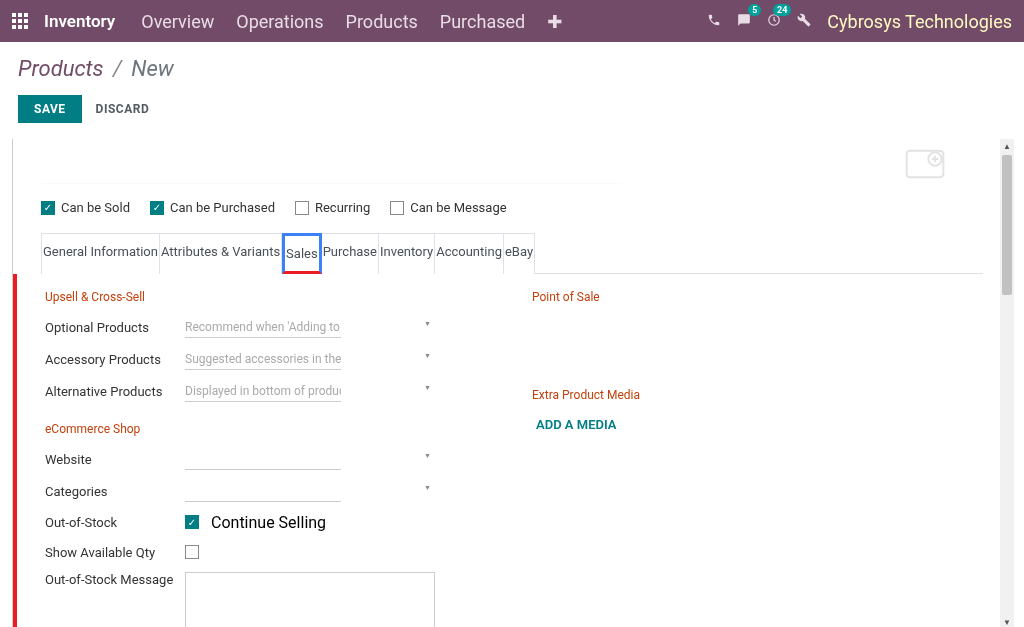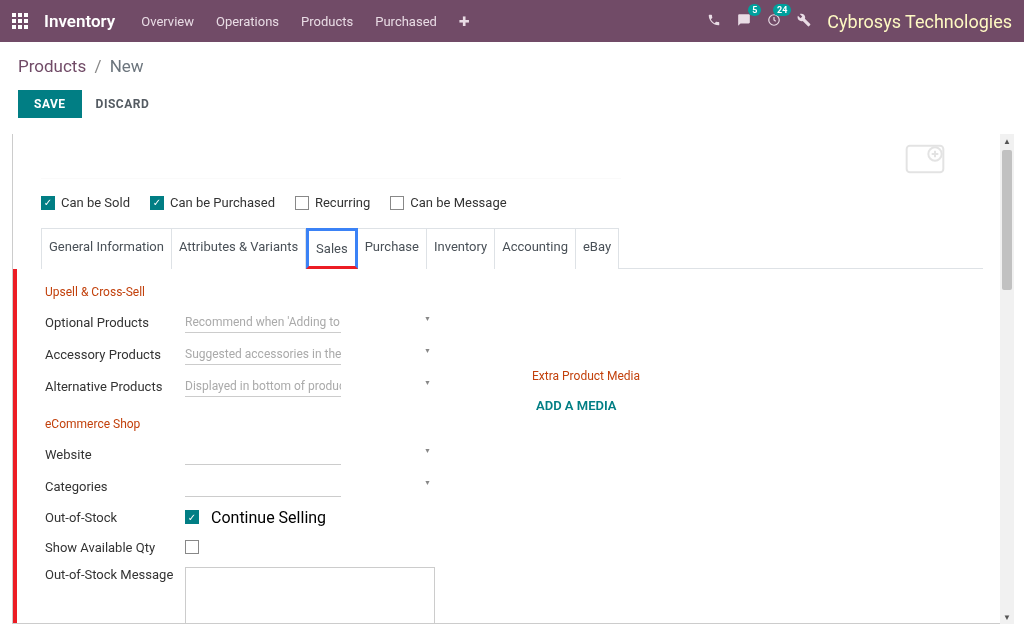--- a/index.html
+++ b/index.html
@@ -5,31 +5,31 @@
 * { margin: 0; padding: 0; box-sizing: border-box; font-family: -apple-system, BlinkMacSystemFont, "Segoe UI", Roboto, sans-serif; }
 body { background: #fff; width: 1024px; height: 627px; overflow: hidden; position: relative; }
 
 
 .navbar { background: #714b67; height: 42px; display: flex; align-items: center; padding: 0 12px; color: #fff; }
 .navbar-left { display: flex; align-items: center; gap: 16px; }
 .apps-icon { display: grid; grid-template-columns: repeat(3, 4px); grid-template-rows: repeat(3, 4px); gap: 2px; cursor: pointer; }
 .apps-icon span { background: #fff; width: 4px; height: 4px; }
 .brand { font-size: 17px; font-weight: 600; }
 .nav-items { display: flex; gap: 22px; margin-left: 10px; }
-.nav-item { font-size: 13px; color: #e9dce5; cursor: pointer; }
+.nav-item { font-size: 18px; color: #e9dce5; cursor: pointer; }
 .navbar-right { margin-left: auto; display: flex; align-items: center; gap: 16px; }
 .icon-btn { cursor: pointer; position: relative; }
 .badge { position: absolute; top: -8px; right: -10px; background: #00a09d; color: #fff; font-size: 9px; font-weight: 700; padding: 1px 4px; border-radius: 8px; min-width: 12px; text-align: center; }
 .company-name { font-size: 18px; color: #fef9c3; cursor: pointer; }
 .avatar { width: 22px; height: 22px; border-radius: 50%; background: linear-gradient(135deg, #d4a574, #8b6f47); }
 .user-area { display: flex; align-items: center; gap: 8px; cursor: pointer; }
 
 
 .control-panel { padding: 14px 18px 10px; }
-.breadcrumb { font-size: 17px; color: #212529; }
+.breadcrumb { font-size: 22px; color: #212529; font-style: italic; }
 .breadcrumb .link { color: #714b67; cursor: pointer; }
 .breadcrumb .sep { color: #888; margin: 0 4px; }
 .breadcrumb .current { color: #6c757d; }
 .btn-row { margin-top: 14px; display: flex; gap: 14px; align-items: center; }
 .btn-save { background: #017e84; color: #fff; border: none; padding: 7px 16px; font-size: 12px; font-weight: 700; letter-spacing: 0.5px; cursor: pointer; }
 .btn-discard { background: none; border: none; color: #545b62; font-size: 12px; font-weight: 700; letter-spacing: 0.5px; cursor: pointer; }
 
 
 .sheet-container { position: relative; margin: 6px 12px 0; height: 490px; }
 .sheet { background: #fff; border: 1px solid #ccc; border-top: none; padding: 10px 28px 20px; height: 100%; overflow: hidden; }
@@ -40,21 +40,21 @@
 .product-header { display: flex; justify-content: space-between; align-items: flex-start; }
 .title-input { width: 580px; border: none; border-bottom: 1px solid #bbb; font-size: 26px; color: #9a6d8f; padding: 2px 0; opacity: 0.06; }
 .image-box { width: 76px; height: 30px; display: flex; align-items: center; justify-content: center; margin-right: 20px; opacity: 0.4; }
 
 .checks-row { display: flex; gap: 20px; margin-top: 16px; }
 .check-item { display: flex; align-items: center; gap: 6px; font-size: 13px; color: #333; cursor: pointer; }
 .cbox { width: 14px; height: 14px; border: 1px solid #888; display: flex; align-items: center; justify-content: center; font-size: 10px; color: #fff; }
 .cbox.checked { background: #017e84; border-color: #017e84; }
 
 .tabs { display: flex; border-bottom: 1px solid #dee2e6; margin-top: 18px; }
-.tab { padding: 10px 7px; font-size: 13px; color: #495057; border: 1px solid #dee2e6; border-bottom: none; background: #fff; cursor: pointer; margin-bottom: -1px; }
+.tab { padding: 10px 1px; font-size: 13px; color: #495057; border: 1px solid #dee2e6; border-bottom: none; background: #fff; cursor: pointer; margin-bottom: -1px; }
 .tab:not(:first-child) { border-left: none; }
 .tab.active { border: 3px solid #3b82f6; border-bottom: 3px solid #ec1c24; position: relative; z-index: 2; }
 
 .highlighted-area { border: 4px solid #ec1c24; border-top: none; margin: 0 -28px; padding: 16px 28px; height: 405px; }
 .two-col { display: flex; gap: 40px; }
 .col { flex: 1; }
 .section-title { font-size: 12px; color: #c2410c; margin-bottom: 12px; }
 .field-row { display: flex; align-items: center; margin-bottom: 10px; min-height: 20px; }
 .field-label { width: 140px; font-size: 13px; color: #333; }
 .field-input { flex: 1; max-width: 250px; border: none; border-bottom: 1px solid #ccc; font-size: 12px; padding: 3px 0; color: #333; }
@@ -209,20 +209,21 @@
             <div class="field-label">Show Available Qty</div>
             <div class="cbox"></div>
           </div>
           <div class="field-row" style="align-items:flex-start">
             <div class="field-label">Out-of-Stock Message</div>
             <textarea class="textarea-field" style=""></textarea>
           </div>
         </div>
 
         <div class="col">
+          <div class="section-title">Point of Sale</div>
 
           <div class="section-title" style="margin-top:84px">Extra Product Media</div>
           <div class="field-row">
             <div class="add-media">ADD A MEDIA</div>
           </div>
         </div>
       </div>
     </div>
   </div>
 

